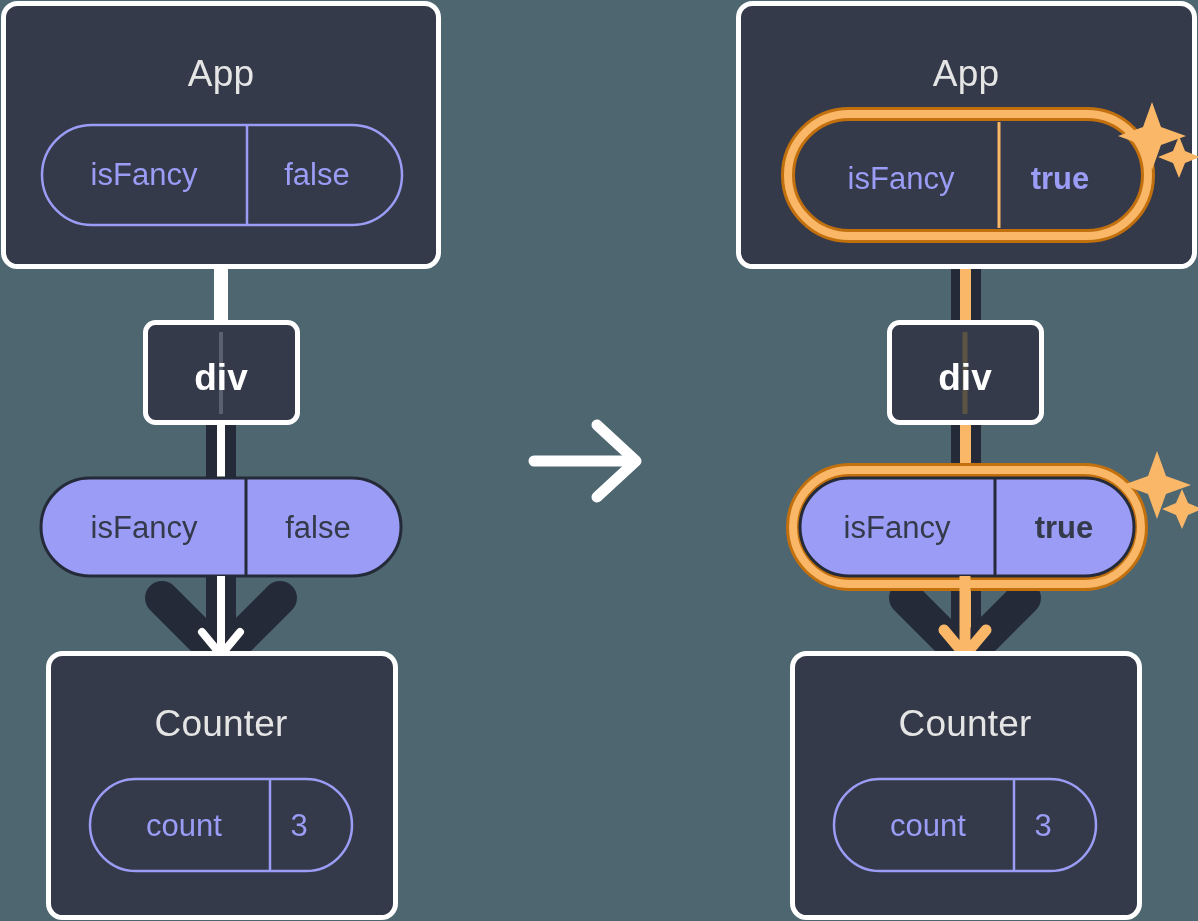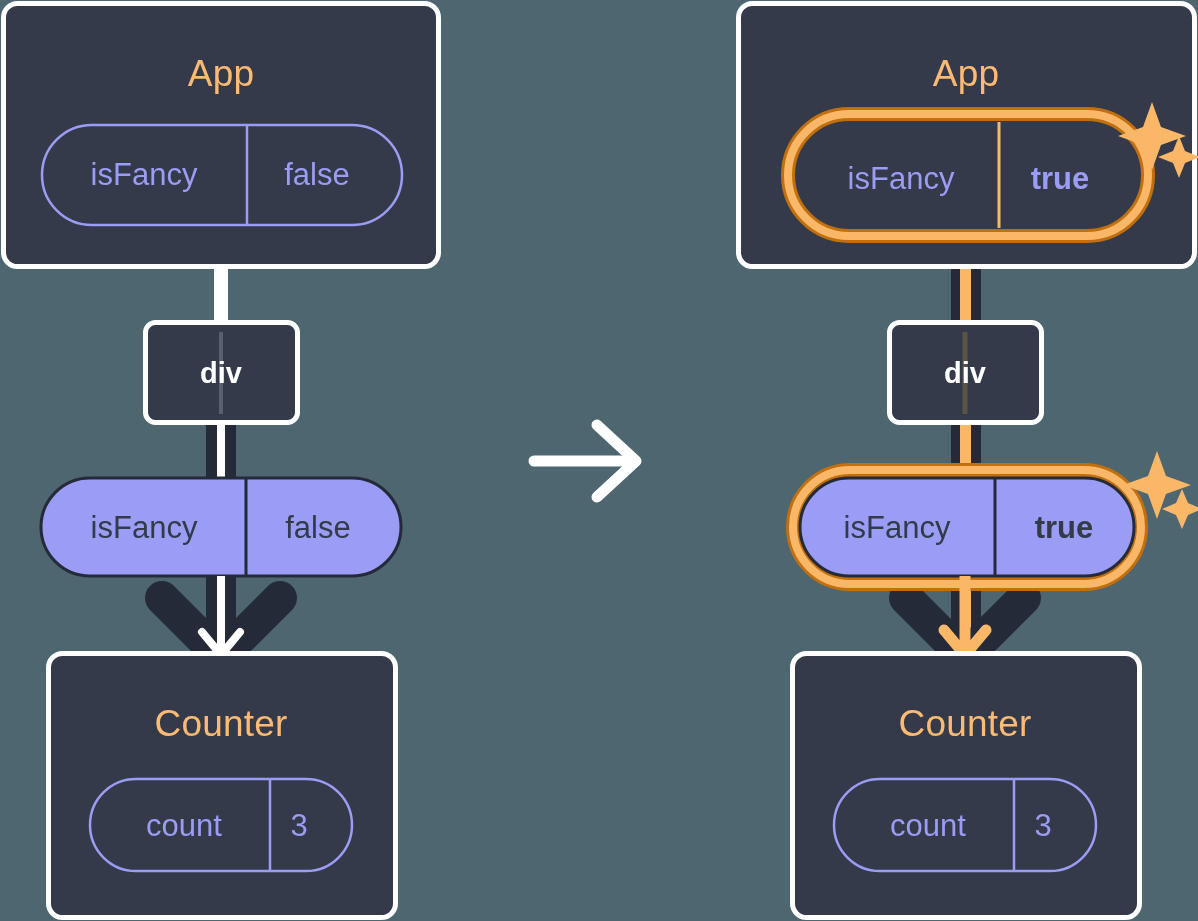--- a/index.html
+++ b/index.html
@@ -23,29 +23,29 @@
     position: absolute;
     top: 0;
     left: 0;
   }
   .lbl {
     position: absolute;
     white-space: nowrap;
     pointer-events: none;
   }
   .comp-title {
-    color: #fdba74;
+    color: #e5e5e5;
     font-size: 37px;
     font-weight: 400;
     letter-spacing: 0.2px;
     text-align: right;
   }
   .div-title {
     color: #ffffff;
-    font-size: 29px;
+    font-size: 37px;
     font-weight: 700;
   }
   .pill-text-dark {
     color: #343a49;
     font-size: 31px;
     font-weight: 400;
   }
   .pill-text-dark.bold { font-weight: 700; }
   .pill-text-purple {
     color: #9a9cf5;

